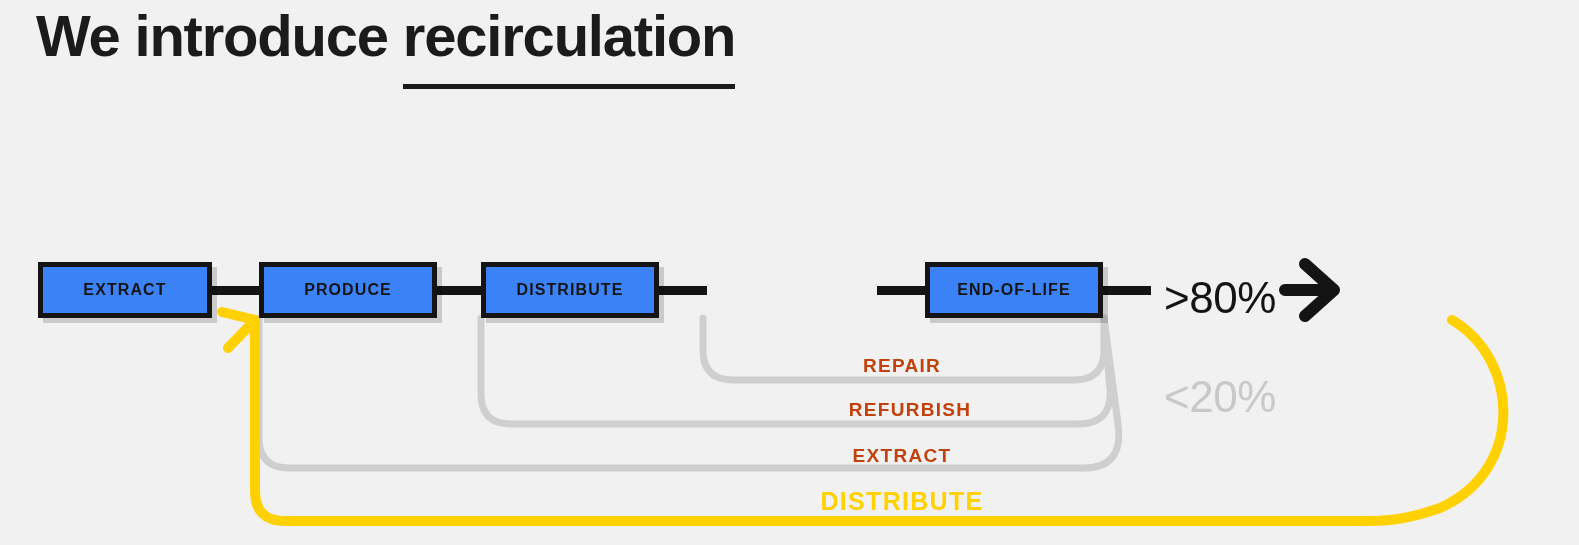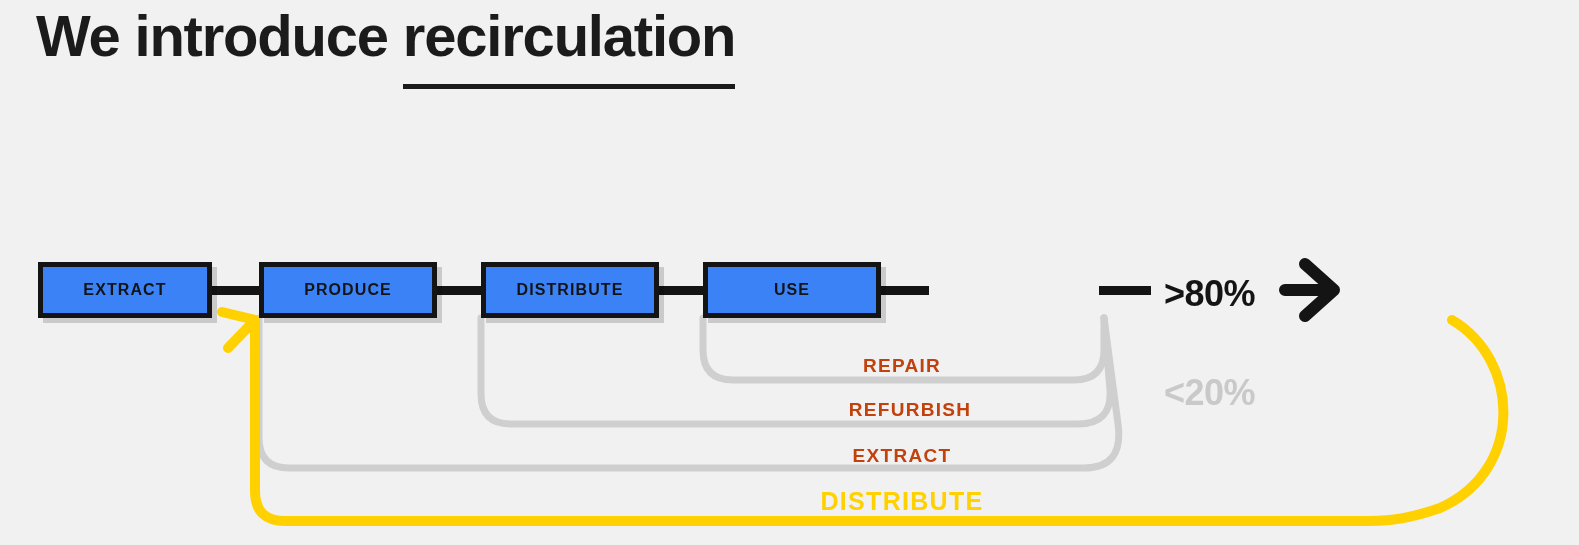--- a/index.html
+++ b/index.html
@@ -79,22 +79,22 @@
   .connector {
     position: absolute;
     height: 9px;
     background: #141414;
     z-index: 5;
   }
 
   
   .pct-label {
     position: absolute;
-    font-size: 36px;
-    font-weight: bold;
+    font-size: 44px;
+    font-weight: normal;
     letter-spacing: -0.5px;
     white-space: nowrap;
     z-index: 6;
   }
   #pct-major { color: #141414; }
   #pct-minor { color: #c9c9c9; }
 
   
   .loop-label {
     position: absolute;
@@ -149,22 +149,22 @@
 
   <div class="stage-box" style="left:38px; top:262px; width:174px; height:56px;">
     <span class="stage-label">EXTRACT</span>
   </div>
   <div class="stage-box" style="left:259px; top:262px; width:178px; height:56px;">
     <span class="stage-label">PRODUCE</span>
   </div>
   <div class="stage-box" style="left:481px; top:262px; width:178px; height:56px;">
     <span class="stage-label">DISTRIBUTE</span>
   </div>
-  <div class="stage-box" style="left:703px; top:262px; width:178px; height:56px;">
-    <span class="stage-label">USE</span>
+  <div class="stage-box" style="left:925px; top:262px; width:178px; height:56px;">
+    <span class="stage-label">END-OF-LIFE</span>
   </div>
 
   <div class="pct-label" id="pct-major" style="left:1164px; top:273px;">&gt;80%</div>
   <div class="pct-label" id="pct-minor" style="left:1164px; top:372px;text-align:right;">&lt;20%</div>
 
   <div class="loop-label" style="left:902px; top:355px;">REPAIR</div>
   <div class="loop-label" style="left:910px; top:399px;">REFURBISH</div>
   <div class="loop-label" style="left:902px; top:445px;">EXTRACT</div>
 
   <div id="recirculate-label" style="left:902px; top:487px;">DISTRIBUTE</div>

